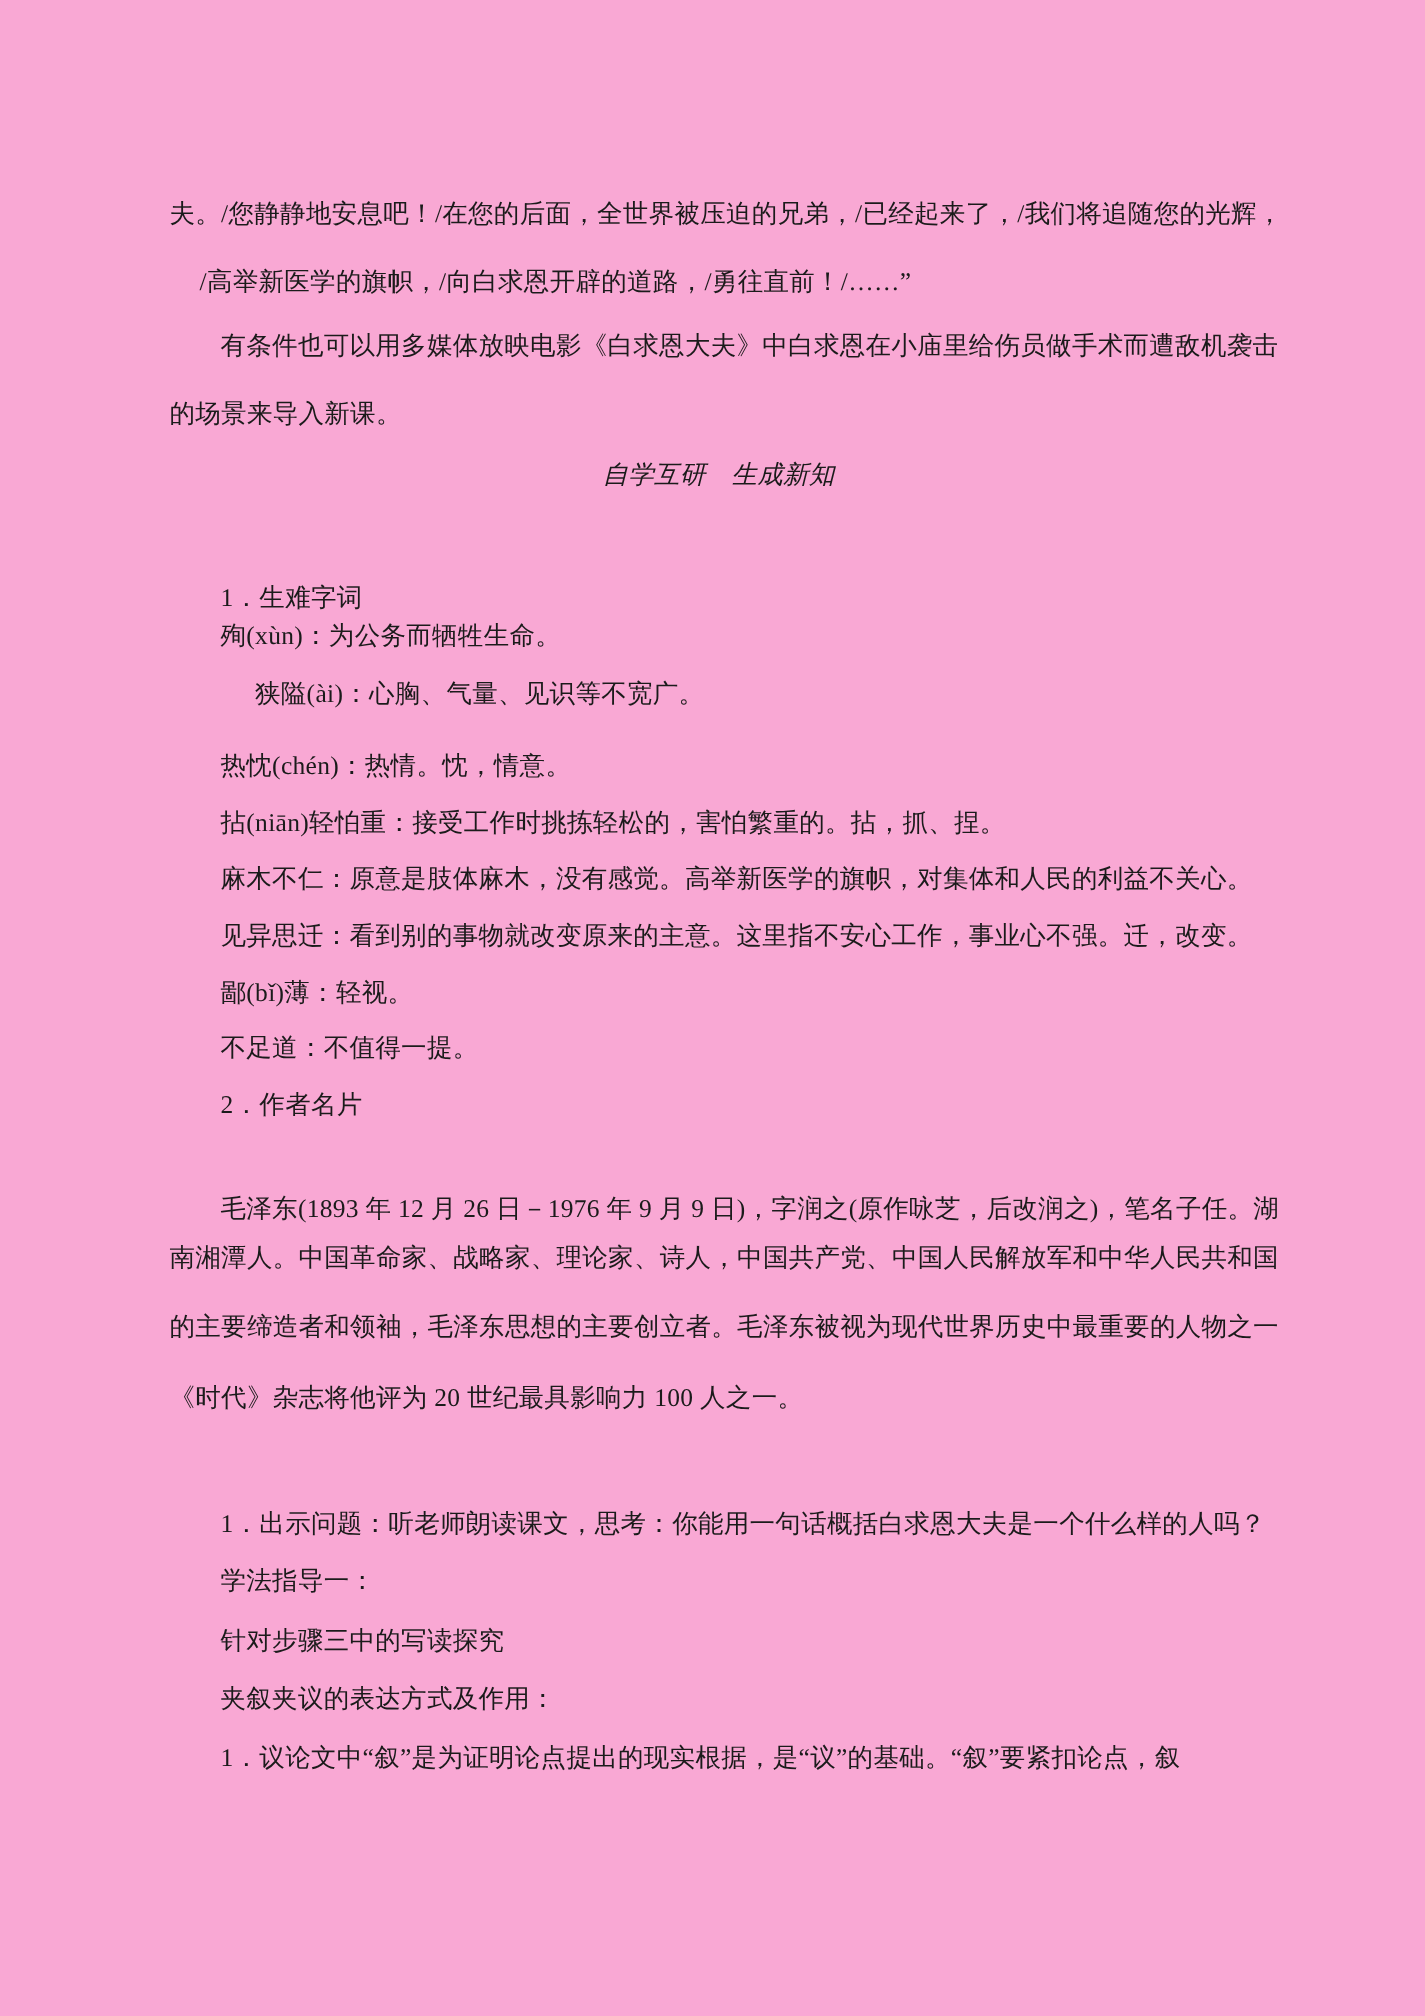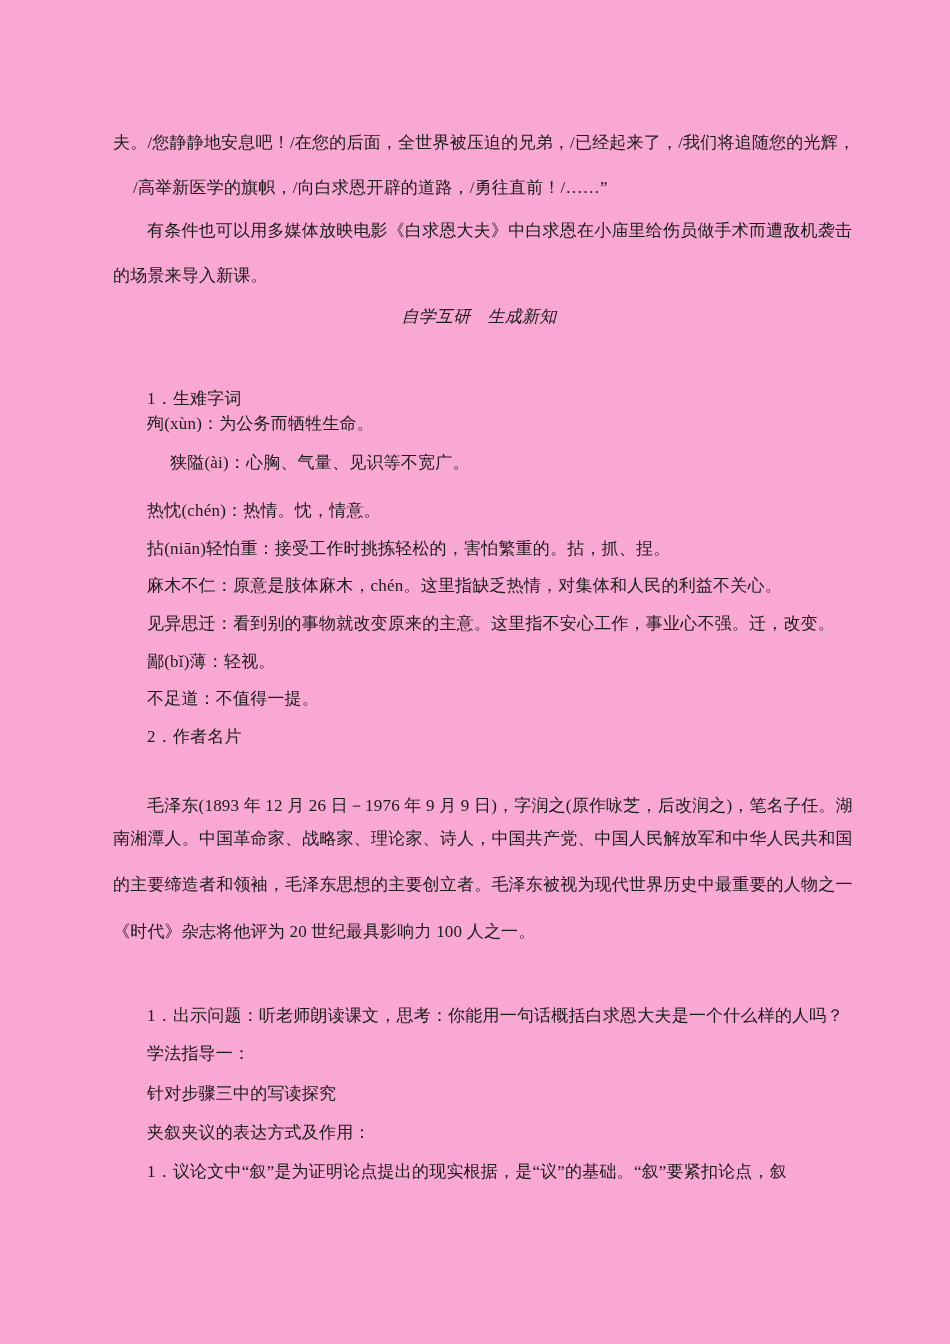--- a/index.html
+++ b/index.html
@@ -71,21 +71,21 @@
   <div id="l3" class="line indent">有条件也可以用多媒体放映电影《白求恩大夫》中白求恩在小庙里给伤员做手术而遭敌机袭击</div>
   <div id="l4" class="line">的场景来导入新课。</div>
 
   <div id="lh" class="line center">自学互研　生成新知</div>
 
   <div id="c1" class="line indent">1．生难字词</div>
   <div id="c2" class="line indent">殉(xùn)：为公务而牺牲生命。</div>
   <div id="c3" class="line indent">狭隘(ài)：心胸、气量、见识等不宽广。</div>
   <div id="c4" class="line indent">热忱(chén)：热情。忱，情意。</div>
   <div id="c5" class="line indent">拈(niān)轻怕重：接受工作时挑拣轻松的，害怕繁重的。拈，抓、捏。</div>
-  <div id="c6" class="line indent">麻木不仁：原意是肢体麻木，chén。这里指缺乏热情，对集体和人民的利益不关心。</div>
+  <div id="c6" class="line indent">麻木不仁：原意是肢体麻木，没有感觉。高举新医学的旗帜，对集体和人民的利益不关心。</div>
   <div id="c7" class="line indent">见异思迁：看到别的事物就改变原来的主意。这里指不安心工作，事业心不强。迁，改变。</div>
   <div id="c8" class="line indent">鄙(bǐ)薄：轻视。</div>
   <div id="c9" class="line indent">不足道：不值得一提。</div>
 
   <div id="c10" class="line indent">2．作者名片</div>
   <div id="d1" class="line indent">毛泽东(1893 年 12 月 26 日－1976 年 9 月 9 日)，字润之(原作咏芝，后改润之)，笔名子任。湖</div>
   <div id="d2" class="line">南湘潭人。中国革命家、战略家、理论家、诗人，中国共产党、中国人民解放军和中华人民共和国</div>
   <div id="d3" class="line">的主要缔造者和领袖，毛泽东思想的主要创立者。毛泽东被视为现代世界历史中最重要的人物之一</div>
   <div id="d4" class="line">《时代》杂志将他评为 20 世纪最具影响力 100 人之一。</div>
 

